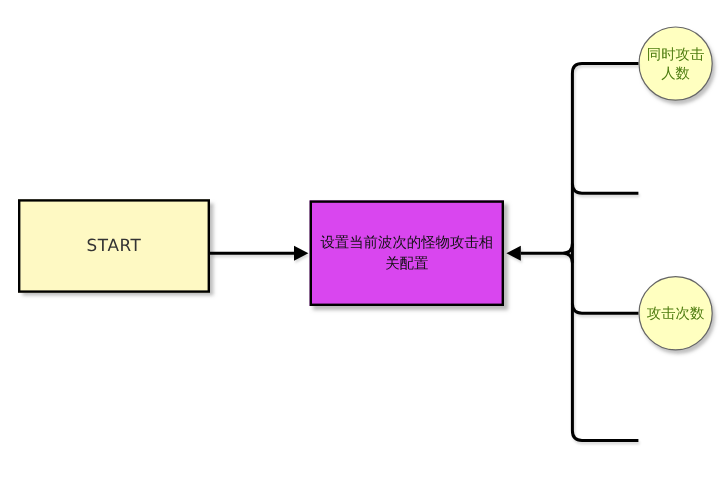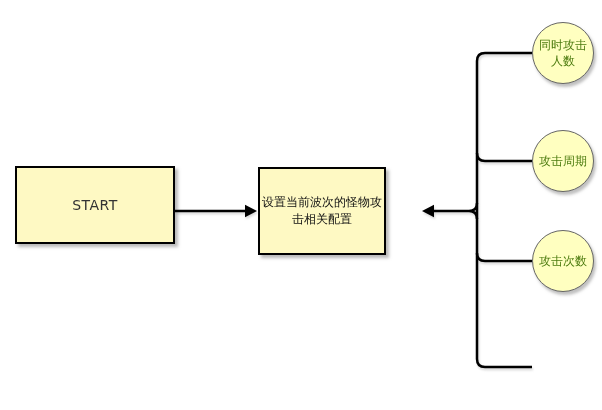--- a/index.html
+++ b/index.html
@@ -31,23 +31,23 @@
     width: 160px;
     height: 78px;
     background: #fef9c3;
     font-size: 14px;
     color: #333333;
     letter-spacing: 0.5px;
   }
   .node-process {
     left: 258px;
     top: 167px;
-    width: 128px;
+    width: 162px;
     height: 88px;
-    background: #fef9c3;
+    background: #d946ef;
     font-size: 12px;
     color: #111111;
     line-height: 1.45;
   }
   .node-process .label {
     display: block;
     width: 148px;
     word-break: break-all;
   }
   .config-circle {
@@ -107,23 +107,20 @@
   </div>
 
   <div class="node node-process">
     <span class="label">设置当前波次的怪物攻击相关配置</span>
   </div>
 
   <div class="config-circle circle-1">
     <span class="label">同时攻击人数</span>
   </div>
 
-  <div class="config-circle circle-2">
-    <span class="label">攻击周期</span>
-  </div>
 
   <div class="config-circle circle-3">
     <span class="label">攻击次数</span>
   </div>
 
 
   <svg class="connectors" viewBox="0 0 602 410" xmlns="http://www.w3.org/2000/svg">
     <g>
 
       <line class="wire" x1="175" y1="211" x2="247" y2="211"></line>

